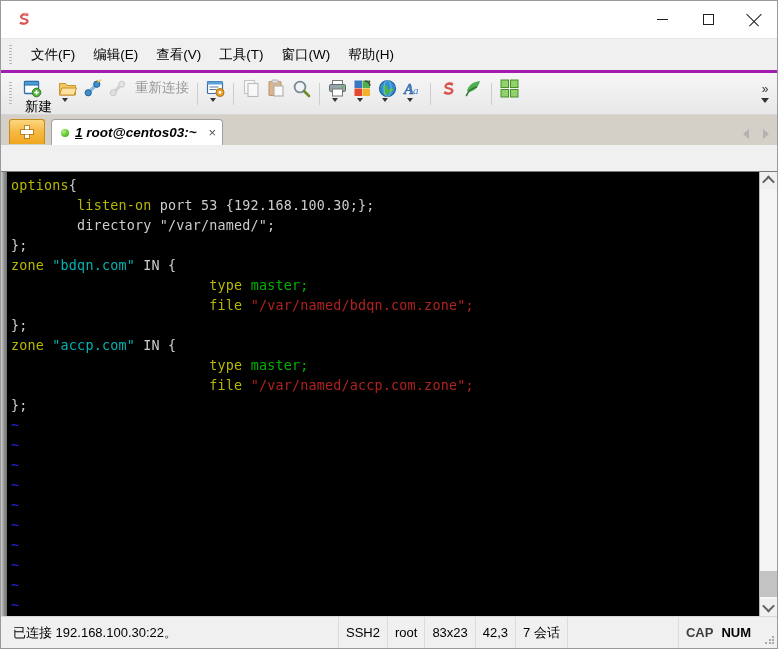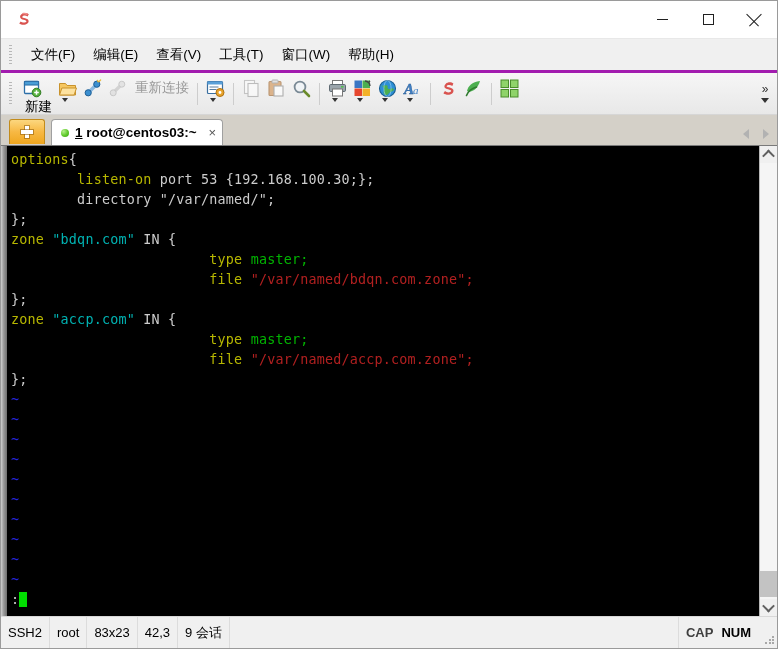--- a/index.html
+++ b/index.html
@@ -214,20 +214,21 @@
     border-radius: 50%;
     background: radial-gradient(circle at 33% 30%, #b4f08a 0%, #5ec92a 55%, #3e9c16 100%);
     margin-right: 6px;
     flex: 0 0 8px;
   }
   .tab-label {
     font-size: 13.5px;
     font-weight: bold;
     color: #000;
     white-space: nowrap;
+    font-style: italic;
   }
   .tab-label .num { text-decoration: underline; }
   .tab-close {
     margin-left: 12px;
     font-size: 13px;
     color: #555;
     line-height: 1;
   }
   .tab-navs {
     position: absolute;
@@ -245,20 +246,21 @@
   .tnav-r { border-left: 6px solid #b2b2b2; }
 
   
   .term-wrap {
     flex: 1 1 auto;
     display: flex;
     background: #000;
     border-top: 1px solid #7a7a7a;
     position: relative;
     overflow: hidden;
+    margin-top: 26px;
   }
   .term-left-edge {
     width: 6px;
     flex: 0 0 6px;
     background: linear-gradient(to right, #cfcfcf 0%, #9e9e9e 40%, #6e6e6e 100%);
   }
   .term {
     flex: 1 1 auto;
     background: #000000;
     color: #c8c8c8;
@@ -599,25 +601,26 @@
       <div class="sb-track">
         <div class="sb-thumb"></div>
       </div>
       <div class="sb-arrow">
           <span class="sb-chev-dn"></span>
         </div>
     </div>
   </div>
 
   <div class="statusbar">
+    <div class="st-cell st-conn">已连接 192.168.100.30:22。</div>
     <div class="st-cell">SSH2</div>
     <div class="st-cell">root</div>
     <div class="st-cell">83x23</div>
     <div class="st-cell">42,3</div>
-    <div class="st-cell">9 会话</div>
+    <div class="st-cell">7 会话</div>
     <div class="st-spacer"></div>
     <div class="st-cell st-cap">CAP</div>
     <div class="st-cell st-num">NUM</div>
     <div class="st-cell st-grip">
         <span class="grip-dots"></span>
       </div>
   </div>
 
 </div>
 

